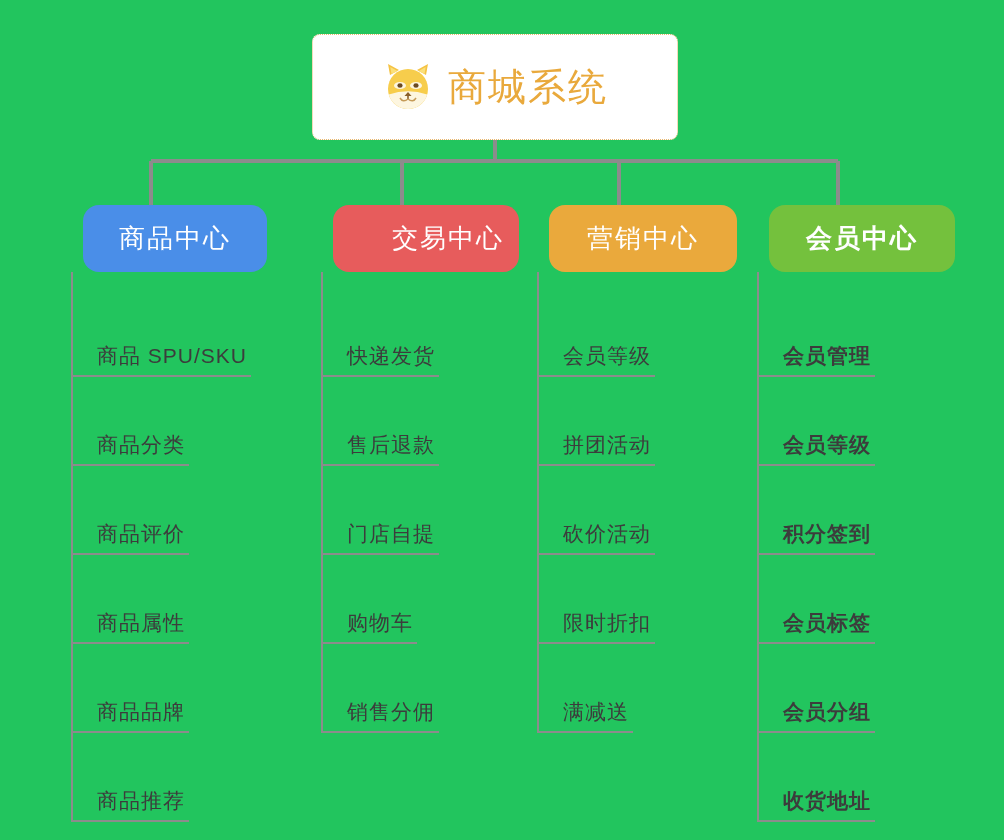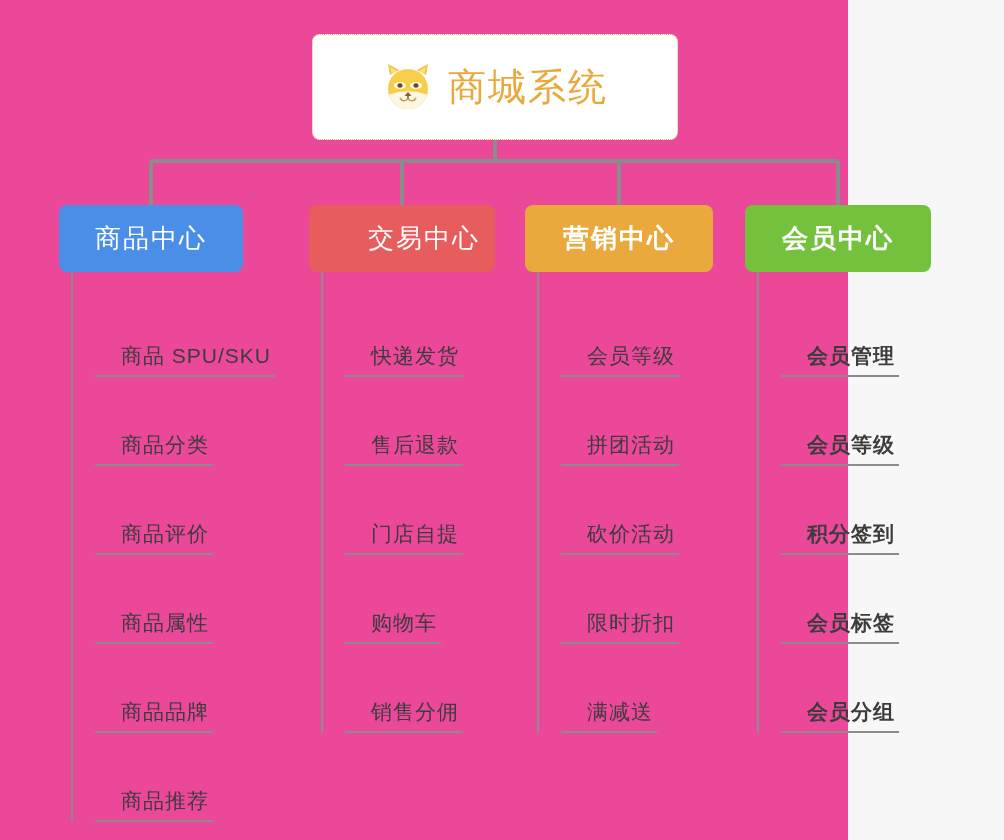--- a/index.html
+++ b/index.html
@@ -5,22 +5,22 @@
   * { box-sizing: border-box; }
   html, body {
     margin: 0; padding: 0;
     width: 1004px; height: 840px;
     background: #f7f7f7;
     font-family: "Liberation Sans", "DejaVu Sans", sans-serif;
     overflow: hidden;
   }
   #stage {
     position: relative;
-    width: 848px; height: 840px;
-    background: #ec4899;
+    width: 1004px; height: 840px;
+    background: #22c55e;
   }
 
   
   #root-node {
     position: absolute;
     left: 312px; top: 34px;
     width: 366px; height: 106px;
     background: #ffffff;
     border: 1px dotted #e8b871;
     border-radius: 8px;
@@ -50,40 +50,40 @@
     pointer-events: none;
   }
 
   
   .column {
     position: absolute;
     top: 205px;
   }
   .cat-box {
     height: 67px;
-    border-radius: 8px;
+    border-radius: 16px;
     display: flex;
     align-items: center;
     justify-content: center;
     color: #ffffff;
     font-size: 26px;
     letter-spacing: 2px;
     white-space: nowrap;
+    margin-left: 24px;
   }
   .leaves {
     position: relative;
     margin-top: 16px;
     padding-left: 12px;
   }
   .leaf {
     position: relative;
     height: 89px;
     display: flex;
     align-items: flex-end;
-    padding-left: 24px;
   }
   .leaf-label {
     font-size: 21px;
     color: #3c3c3c;
     white-space: nowrap;
     padding: 0 4px 5px 26px;
     letter-spacing: 1px;
     border-bottom: 2px solid #8c8c8c;
     display: inline-block;
   }
@@ -195,21 +195,21 @@
       <div class="leaf">
           <span class="leaf-label">购物车</span>
         </div>
       <div class="leaf">
           <span class="leaf-label">销售分佣</span>
         </div>
     </div>
   </div>
 
   <div class="column" id="col-2">
-    <div class="cat-box" style="background:#eaa93c;font-weight:bold;">
+    <div class="cat-box" style="background:#eaa93c;">
       <span>营销中心</span>
     </div>
     <div class="leaves">
       <div class="spine"></div>
       <div class="leaf">
           <span class="leaf-label">会员等级</span>
         </div>
       <div class="leaf">
           <span class="leaf-label">拼团活动</span>
         </div>
@@ -239,16 +239,19 @@
         </div>
       <div class="leaf">
           <span class="leaf-label">积分签到</span>
         </div>
       <div class="leaf">
           <span class="leaf-label">会员标签</span>
         </div>
       <div class="leaf">
           <span class="leaf-label">会员分组</span>
         </div>
+      <div class="leaf">
+          <span class="leaf-label">收货地址</span>
+        </div>
     </div>
   </div>
 
 </div>
 
 </body></html>

